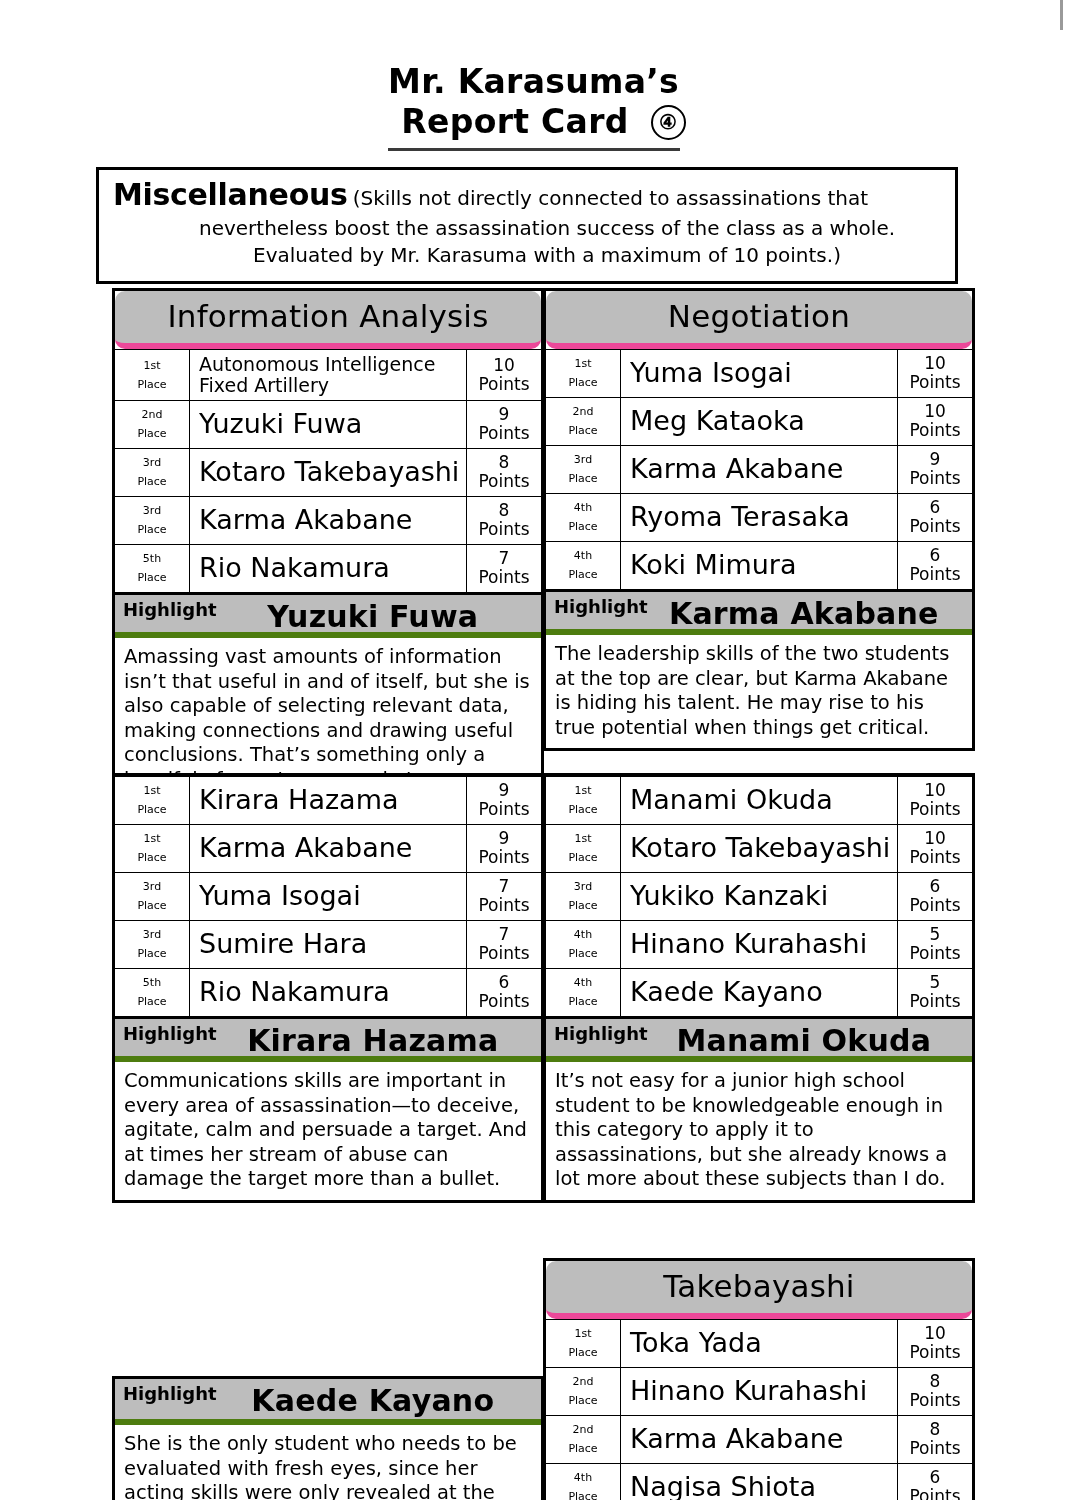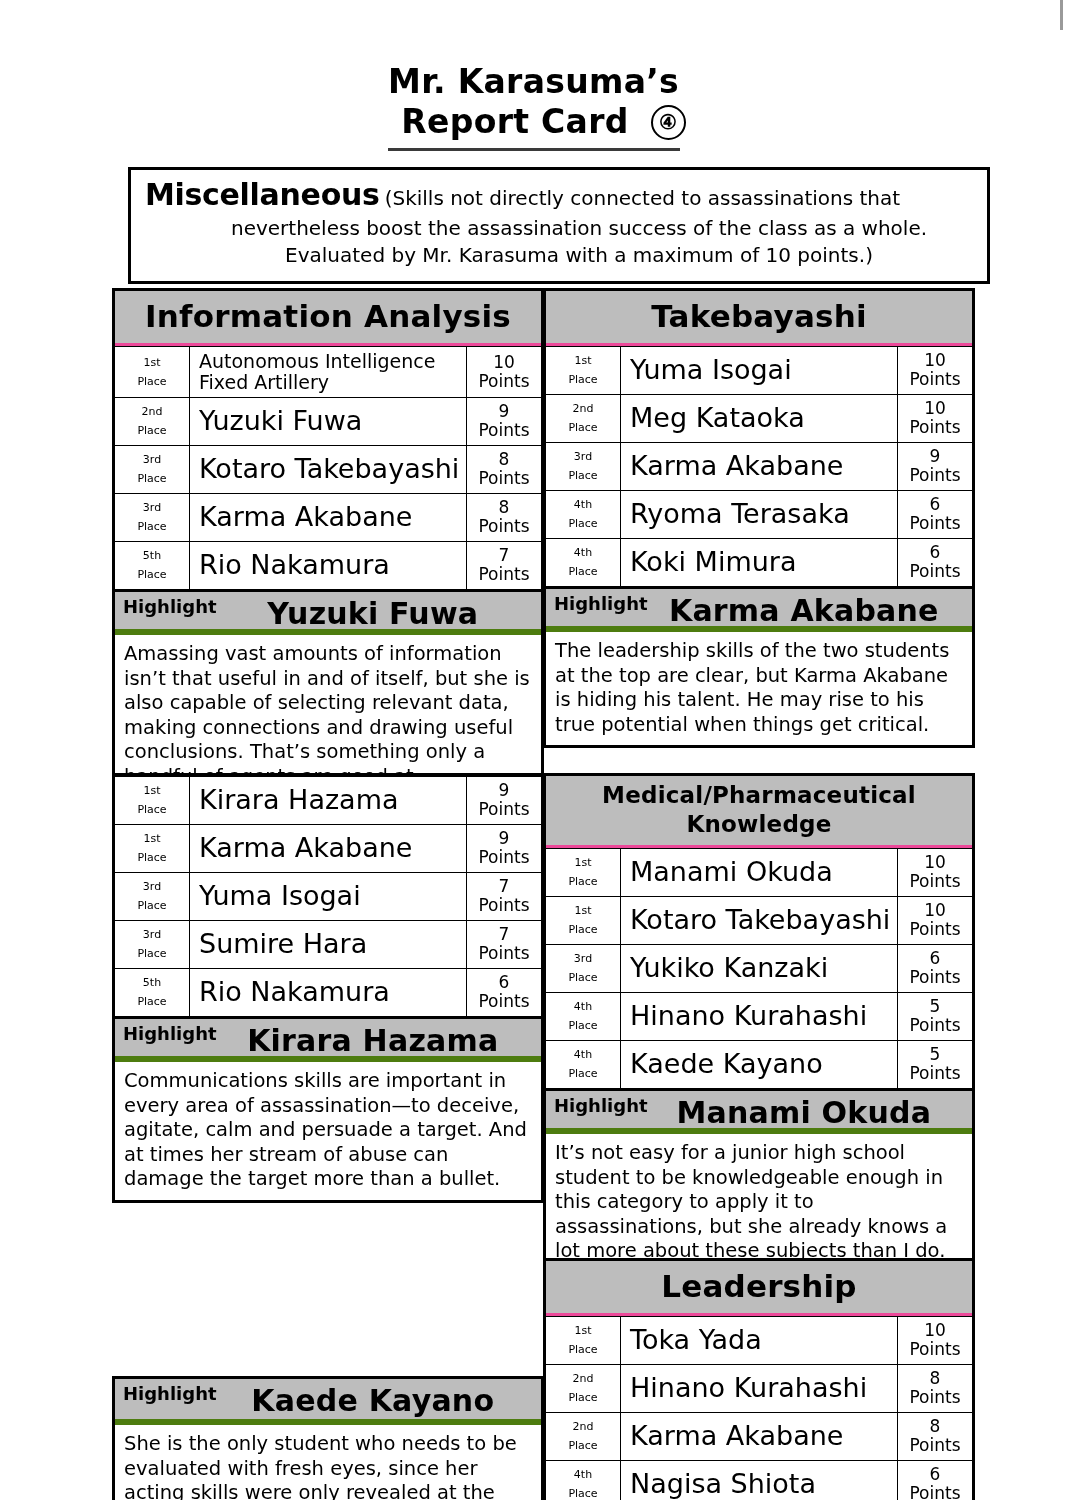--- a/index.html
+++ b/index.html
@@ -72,21 +72,21 @@
     width: 292px;
     height: 3px;
     background: #3a3a3a;
     margin: 6px auto 0 auto;
   }
 
   
   .intro-box {
     position: absolute;
     top: 167px;
-    left: 128px;
+    left: 96px;
     width: 862px;
     box-sizing: border-box;
     border: 3px solid #000;
     padding: 10px 14px 12px 14px;
   }
   .intro-inner {
     text-align: center;
   }
   .intro-l1 {
     text-align: left;
@@ -110,27 +110,28 @@
 
   
   .card {
     position: absolute;
     box-sizing: border-box;
     border: 3px solid #000;
     background: #fff;
   }
   .card-head {
     background: #bdbdbd;
-    border-bottom: 3px solid #ec4899;
+    border-bottom: 6px solid #ec4899;
     text-align: center;
     font-size: 31px;
-    font-weight: bold;
+    font-weight: normal;
     line-height: 38px;
     padding: 6px 4px 8px 4px;
     letter-spacing: .2px;
+    border-radius: 10px;
   }
   .card-head.two-line {
     font-size: 23px;
     line-height: 29px;
     padding: 5px 4px 6px 4px;
   }
 
   table.rank {
     width: 100%;
     border-collapse: collapse;
@@ -318,21 +319,21 @@
     <div class="hl-band">
       <span class="hl-label">Highlight</span>
       <span class="hl-name">Yuzuki Fuwa</span>
     </div>
     <div class="hl-body">
       <p>Amassing vast amounts of information isn’t that useful in and of itself, but she is also capable of selecting relevant data, making connections and drawing useful conclusions. That’s something only a handful of agents are good at.</p>
     </div>
   </div>
 
   <div class="card" id="card-leadership">
-    <div class="card-head">Takebayashi</div>
+    <div class="card-head">Negotiation</div>
     <table class="rank">
       <tbody>
         <tr>
           <td class="c-place">
             <span class="p1">1st</span>
             <span class="p2">Place</span>
           </td>
           <td class="c-name">Yuma Isogai</td>
           <td class="c-pts">
             <span class="v">10</span>
@@ -457,24 +458,20 @@
     <div class="hl-band">
       <span class="hl-label">Highlight</span>
       <span class="hl-name">Kirara Hazama</span>
     </div>
     <div class="hl-body">
       <p>Communications skills are important in every area of assassination—to deceive, agitate, calm and persuade a target. And at times her stream of abuse can damage the target more than a bullet.</p>
     </div>
   </div>
 
   <div class="card" id="card-medical">
-    <div class="card-head two-line">
-      <span>Medical/Pharmaceutical</span><br>
-      <span>Knowledge</span>
-    </div>
     <table class="rank">
       <tbody>
         <tr>
           <td class="c-place">
             <span class="p1">1st</span>
             <span class="p2">Place</span>
           </td>
           <td class="c-name">Manami Okuda</td>
           <td class="c-pts">
             <span class="v">10</span>
@@ -530,21 +527,21 @@
     <div class="hl-band">
       <span class="hl-label">Highlight</span>
       <span class="hl-name">Manami Okuda</span>
     </div>
     <div class="hl-body">
       <p>It’s not easy for a junior high school student to be knowledgeable enough in this category to apply it to assassinations, but she already knows a lot more about these subjects than I do.</p>
     </div>
   </div>
 
   <div class="card" id="card-negotiation">
-    <div class="card-head">Leadership</div>
+    <div class="card-head">Takebayashi</div>
     <table class="rank">
       <tbody>
         <tr>
           <td class="c-place">
             <span class="p1">1st</span>
             <span class="p2">Place</span>
           </td>
           <td class="c-name">Toka Yada</td>
           <td class="c-pts">
             <span class="v">10</span>

